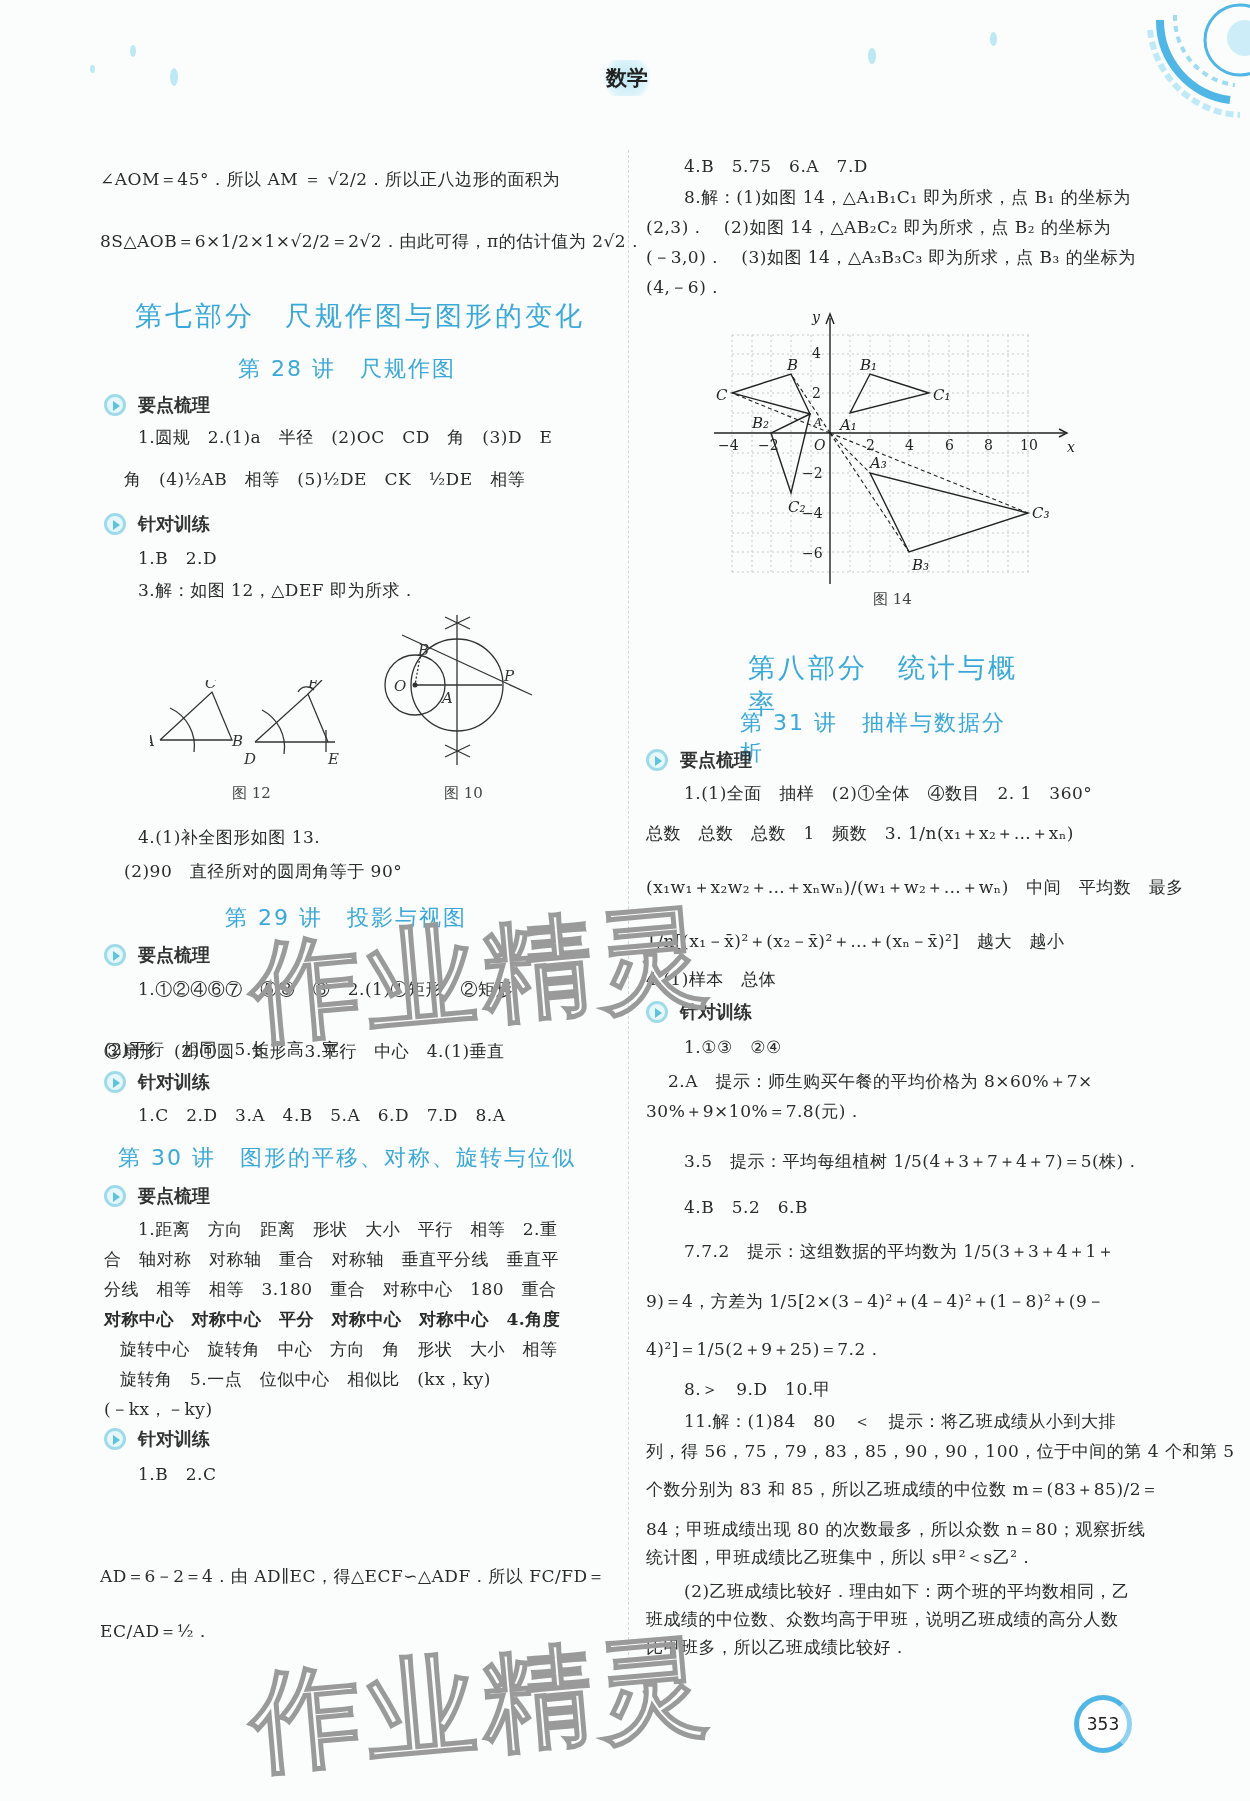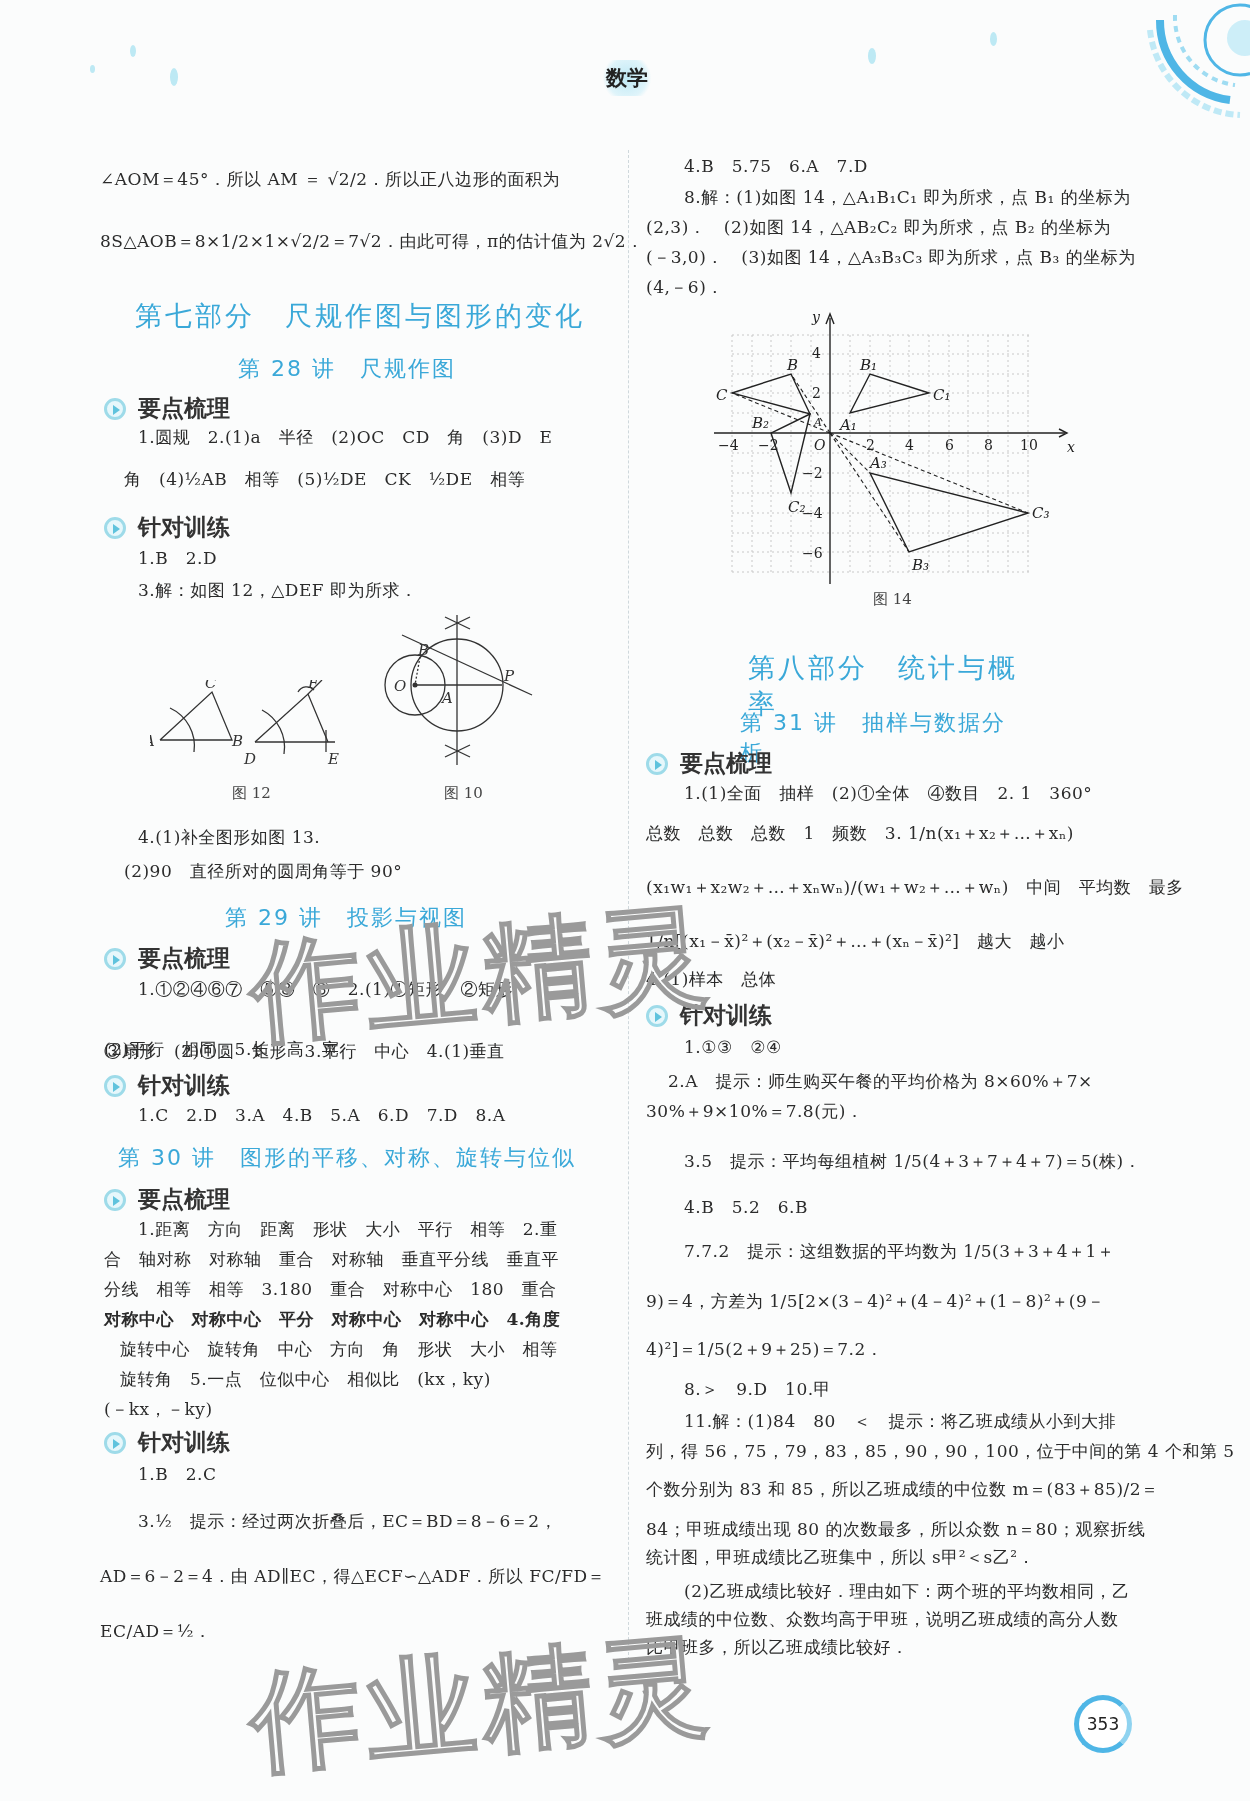--- a/index.html
+++ b/index.html
@@ -8,21 +8,21 @@
   .page{position:absolute;left:0;top:0;width:1028px;height:1801px;}
   .hdr{position:absolute;left:0;top:0;width:1250px;height:130px;}
   .hdr-title{position:absolute;left:600px;top:60px;font-size:21px;font-weight:bold;color:#222;
        font-family:"DejaVu Serif",serif;background:radial-gradient(circle,#bfe9f5 0%,#dff4fa 60%,transparent 75%);padding:4px 6px;}
   .dot{position:absolute;border-radius:50%;background:#bde9f4;}
   .deco{position:absolute;right:0;top:0;}
   .divider{position:absolute;left:628px;top:150px;width:0;height:1510px;border-left:1px dashed #cfd8dc;}
   .line{position:absolute;font-size:17px;line-height:22px;white-space:nowrap;letter-spacing:0.5px;}
   .part-title{position:absolute;font-family:"DejaVu Sans",sans-serif;font-weight:normal;color:#3aa8d8;font-size:27px;letter-spacing:3px;}
   .lec-title{position:absolute;font-family:"DejaVu Sans",sans-serif;color:#3aa8d8;font-size:22px;letter-spacing:2px;}
-  .sec{position:absolute;display:flex;align-items:center;font-family:"DejaVu Sans",sans-serif;font-size:23px;font-weight:bold;color:#333;text-align:right;}
+  .sec{position:absolute;display:flex;align-items:center;font-family:"DejaVu Sans",sans-serif;font-size:18px;font-weight:bold;color:#333;text-align:right;}
   .sec .ic{width:22px;height:22px;border-radius:50%;border:3px solid #9edbe9;background:#e6f7fb;margin-right:12px;position:relative;box-sizing:border-box;}
   .sec .ic:after{content:"";position:absolute;left:6px;top:4px;border-left:7px solid #5fc3dd;border-top:5px solid transparent;border-bottom:5px solid transparent;}
   .fig-cap{position:absolute;font-size:15px;color:#444;}
   .wm{position:absolute;font-family:"DejaVu Sans",sans-serif;font-weight:bold;color:transparent;
       -webkit-text-stroke:1.5px #9a9a9a;letter-spacing:6px;transform:rotate(-5deg);}
   .pagenum{position:absolute;left:1074px;top:1695px;width:58px;height:58px;border-radius:50%;
       border:5px solid #4fb6e6;border-right-color:#8fd3f0;box-sizing:border-box;display:flex;align-items:center;justify-content:center;
       font-family:"DejaVu Sans",sans-serif;font-size:17px;color:#222;background:#fff;}
 </style>
 </head>
@@ -42,21 +42,21 @@
       <circle cx="125" cy="38" r="18" fill="#cdeef8"></circle>
       <path d="M40 20 A80 80 0 0 0 110 100" fill="none" stroke="#4fb6e6" stroke-width="8"></path>
       <path d="M55 15 A68 68 0 0 0 115 85" fill="none" stroke="#9fdcf2" stroke-width="4" stroke-dasharray="6 5"></path>
       <path d="M30 30 A95 95 0 0 0 120 115" fill="none" stroke="#bfe9f6" stroke-width="6" stroke-dasharray="8 4"></path>
     </svg>
   </div>
 
   <div class="divider"></div>
 
   <div class="line" style="left:100px;top:168px;">∠AOM＝45°．所以 AM ＝ √2/2．所以正八边形的面积为</div>
-  <div class="line" style="left:100px;top:230px;">8S△AOB＝8×1/2×1×√2/2＝7√2．由此可得，π的估计值为 2√2．</div>
+  <div class="line" style="left:100px;top:230px;">8S△AOB＝6×1/2×1×√2/2＝2√2．由此可得，π的估计值为 2√2．</div>
 
   <div class="part-title" style="left:135px;top:298px;">第七部分　尺规作图与图形的变化</div>
   <div class="lec-title" style="left:238px;top:354px;">第 28 讲　尺规作图</div>
 
   <div class="sec" style="left:104px;top:393px;">
     <span class="ic"></span>
     <span>要点梳理</span>
   </div>
   <div class="line" style="left:138px;top:426px;">1.圆规　2.(1)a　半径　(2)OC　CD　角　(3)D　E</div>
   <div class="line" style="left:124px;top:468px;">角　(4)½AB　相等　(5)½DE　CK　½DE　相等</div>
@@ -140,21 +140,20 @@
   <div class="line" style="left:104px;top:1278px;">分线　相等　相等　3.180　重合　对称中心　180　重合</div>
   <div class="line" style="left:104px;top:1308px;font-weight:bold;">对称中心　对称中心　平分　对称中心　对称中心　4.角度</div>
   <div class="line" style="left:120px;top:1338px;">旋转中心　旋转角　中心　方向　角　形状　大小　相等</div>
   <div class="line" style="left:120px;top:1368px;">旋转角　5.一点　位似中心　相似比　(kx，ky)</div>
   <div class="line" style="left:104px;top:1398px;">(－kx，－ky)</div>
   <div class="sec" style="left:104px;top:1427px;">
     <span class="ic"></span>
     <span>针对训练</span>
   </div>
   <div class="line" style="left:138px;top:1463px;">1.B　2.C</div>
-  <div class="line" style="left:138px;top:1510px;">3.½　提示：经过两次折叠后，EC＝BD＝8－6＝2，</div>
   <div class="line" style="left:100px;top:1565px;">AD＝6－2＝4．由 AD∥EC，得△ECF∽△ADF．所以 FC/FD＝</div>
   <div class="line" style="left:100px;top:1620px;">EC/AD＝½．</div>
 
   <div class="line" style="left:684px;top:155px;">4.B　5.75　6.A　7.D</div>
   <div class="line" style="left:684px;top:186px;">8.解：(1)如图 14，△A₁B₁C₁ 即为所求，点 B₁ 的坐标为</div>
   <div class="line" style="left:646px;top:216px;">(2,3)．　(2)如图 14，△AB₂C₂ 即为所求，点 B₂ 的坐标为</div>
   <div class="line" style="left:646px;top:246px;">(－3,0)．　(3)如图 14，△A₃B₃C₃ 即为所求，点 B₃ 的坐标为</div>
   <div class="line" style="left:646px;top:276px;">(4,－6)．</div>
 
   <svg style="position:absolute;left:700px;top:300px;" width="400" height="290" viewBox="0 0 400 290">

